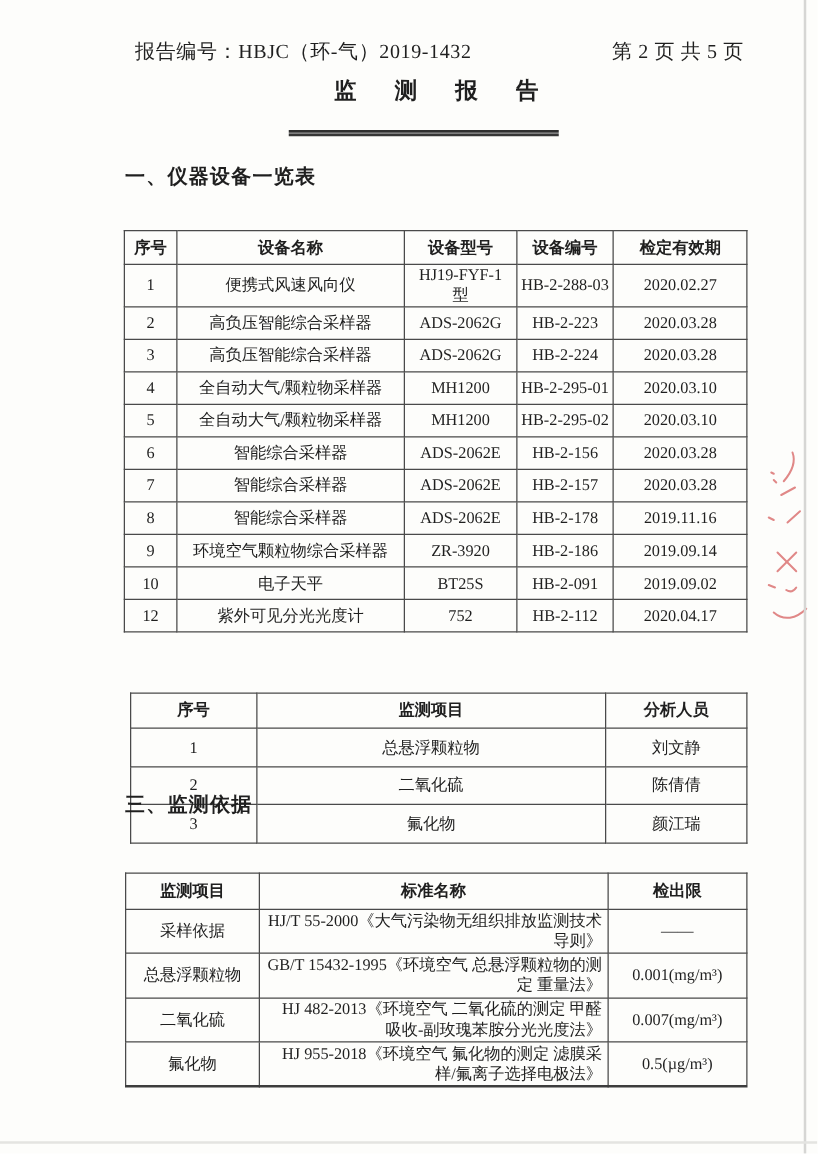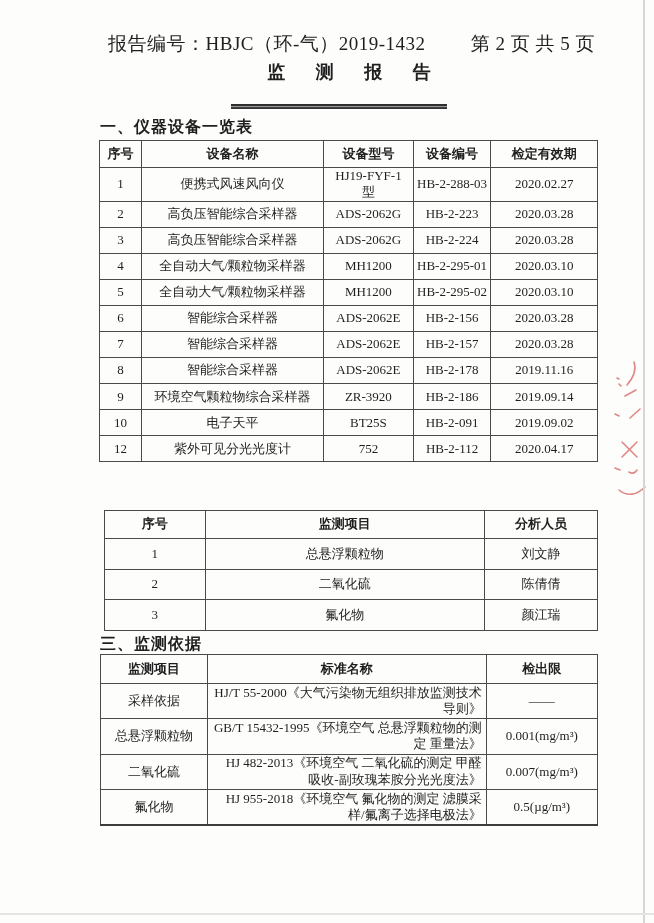--- a/index.html
+++ b/index.html
@@ -11,37 +11,37 @@
     font-family:"Liberation Serif","DejaVu Serif",serif;
     color:#1f1f1f;
     overflow:hidden;
   }
   .scan-edge-right{position:absolute;top:0;bottom:0;right:9px;width:2px;background:#d6d6d4;}
   .scan-edge-bottom{position:absolute;left:0;right:0;top:913px;height:2px;background:#e4e4e1;}
 
   .doc-header{
     position:absolute;top:31px;left:108px;right:59px;
     display:flex;justify-content:space-between;align-items:center;
-    font-size:19px;letter-spacing:.5px;
+    font-size:16px;letter-spacing:.5px;
   }
   .report-title{
     position:absolute;top:60px;left:100px;width:498px;
     text-align:center;font-size:18px;font-weight:bold;letter-spacing:13px;
     text-indent:13px;
   }
   .title-underline{
     position:absolute;top:104px;left:231px;width:216px;height:4.5px;
     background:linear-gradient(to bottom,#2e2e2e 0%,#2e2e2e 30%,#9a9a9a 50%,#353535 72%,#353535 100%);
   }
   .sec-heading{position:absolute;left:100px;font-size:16px;font-weight:bold;letter-spacing:1px;}
-  .sh1{top:117px;}
+  .sh1{top:131px;}
   .sh2{top:490px;}
   .sh3{top:634px;}
 
-  table{border-collapse:collapse;table-layout:fixed;position:absolute;background:transparent;}
+  table{border-collapse:collapse;table-layout:fixed;position:absolute;background:transparent;margin-top:44px;}
   th,td{
     border:1px solid #4a4a4a;
     font-size:13px;font-weight:normal;
     text-align:center;vertical-align:middle;
     padding:0 3px;overflow:hidden;line-height:1.25;
   }
   th{font-weight:bold;}
   .t1{top:140px;left:99px;width:499px;border:1.6px solid #3d3d3d;}
   .t1 th{height:26px;}
   .t1 td{height:25.1px;}

